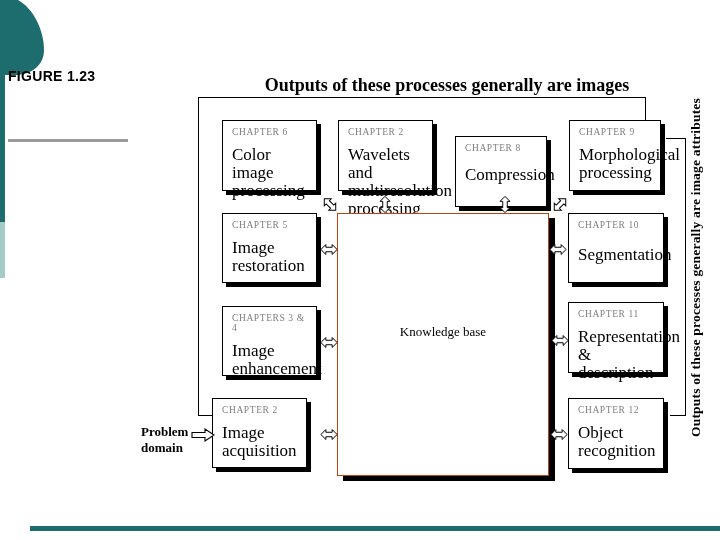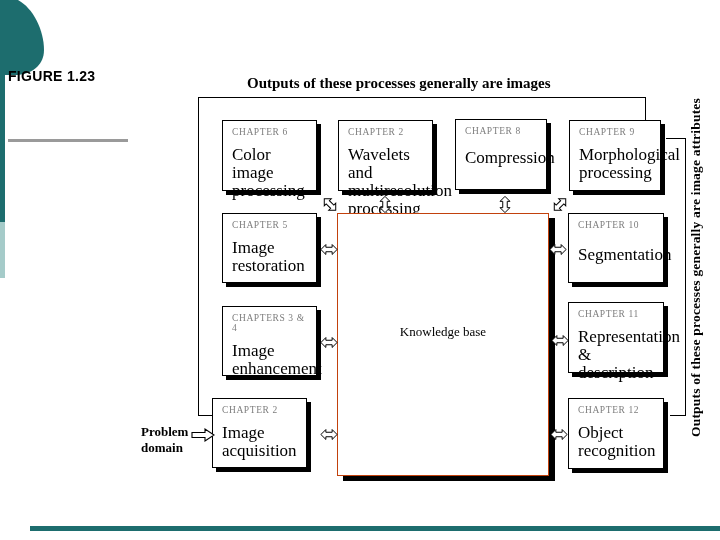--- a/index.html
+++ b/index.html
@@ -11,21 +11,21 @@
   .bottom-bar{position:absolute;height:5px;}
   
   .fig-label{font-family:"Liberation Sans","DejaVu Sans",sans-serif;font-weight:bold;
              font-size:14px;letter-spacing:.3px;}
   .fig-caption{font-size:15.5px;line-height:16px;white-space:pre-line;margin-top:3px;}
   .fig-rule{position:absolute;height:3px;background:var(--rule-gray,#9a9a9a);}
   
   .hline{position:absolute;height:1px;background:#000;}
   .vline{position:absolute;width:1px;background:#000;}
   
-  .banner-top{position:absolute;font-weight:bold;font-size:15px;}
+  .banner-top{position:absolute;font-weight:bold;font-size:18px;text-align:center;}
   .banner-right{position:absolute;font-weight:bold;font-size:13.5px;text-align:center;
                 writing-mode:vertical-rl;transform:rotate(180deg);letter-spacing:.2px;}
   
   .box{position:absolute;background:#fff;border:1px solid #000;
        box-shadow:4px 4px 0 0 #000;box-sizing:border-box;padding:6px 5px 0 9px;}
   .box .chapter{font-size:9.5px;letter-spacing:.6px;color:var(--chapter-gray,#7d7d7d);
                 margin-bottom:9px;}
   .box .title{font-size:17px;line-height:18px;white-space:pre-line;}
   .kbox{position:absolute;background:#fff;border:1px solid #c2410c;
         box-shadow:6px 5px 0 0 #000;box-sizing:border-box;}
@@ -69,21 +69,21 @@
     <div class="chapter">CHAPTER 6</div>
     <div class="title">Color image
 processing</div>
   </div>
   <div class="box" style="left:338px;top:120px;width:95px;height:71px">
     <div class="chapter">CHAPTER 2</div>
     <div class="title">Wavelets and
 multiresolution
 processing</div>
   </div>
-  <div class="box" style="left:455px;top:119px;width:92px;height:71px">
+  <div class="box" style="left:455px;top:136px;width:92px;height:71px">
     <div class="chapter">CHAPTER 8</div>
     <div class="title" style="margin-top:13px">Compression</div>
   </div>
   <div class="box" style="left:569px;top:120px;width:92px;height:71px">
     <div class="chapter">CHAPTER 9</div>
     <div class="title">Morphological
 processing</div>
   </div>
 
   <div class="box" style="left:222px;top:213px;width:95px;height:70px">

